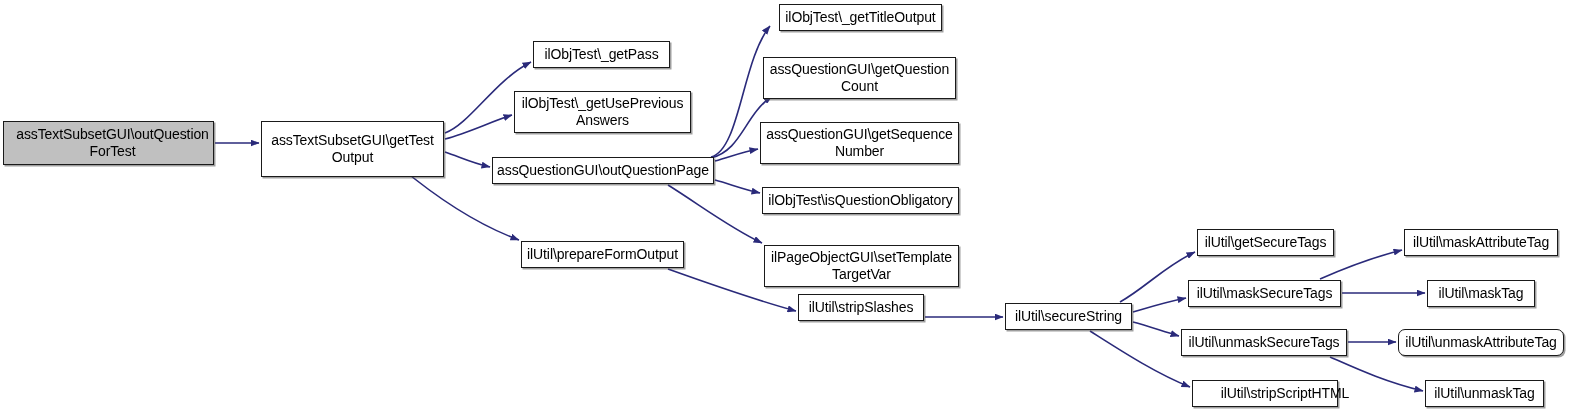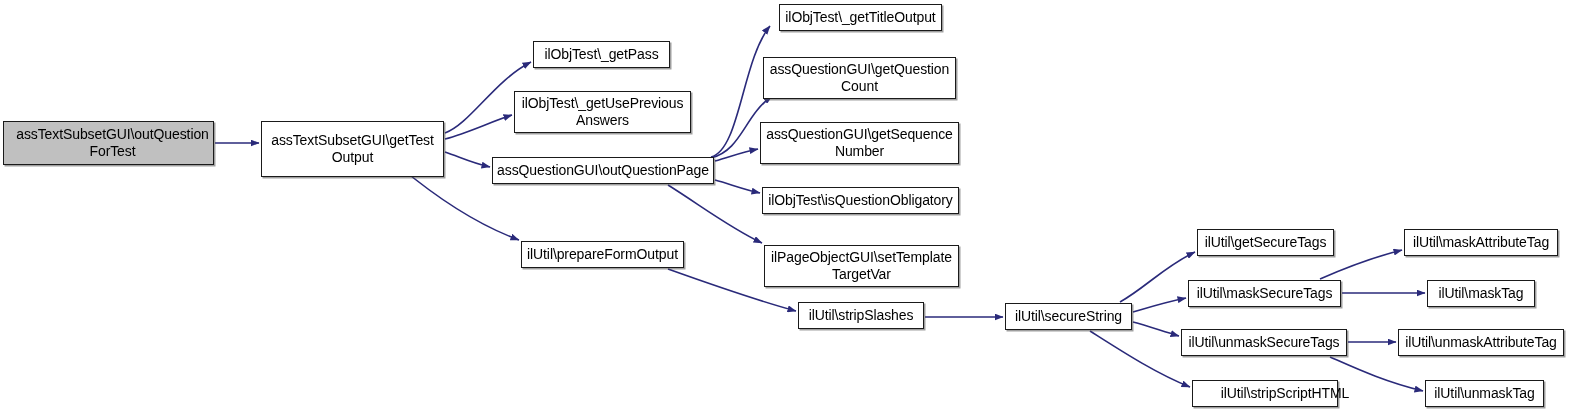--- a/index.html
+++ b/index.html
@@ -108,24 +108,24 @@
   <div class="node" style="left: 492px; top: 157px; width: 222px; height: 27px;">assQuestionGUI\outQuestionPage</div>
   <div class="node" style="left: 521px; top: 241px; width: 163px; height: 27px; text-align: right;">ilUtil\prepareFormOutput</div>
   <div class="node" style="left: 779px; top: 4px; width: 163px; height: 27px;">ilObjTest\_getTitleOutput</div>
   <div class="node" style="left: 763px; top: 57px; width: 193px; height: 42px;">assQuestionGUI\getQuestion
 Count</div>
   <div class="node" style="left: 760px; top: 122px; width: 199px; height: 42px;">assQuestionGUI\getSequence
 Number</div>
   <div class="node" style="left: 762px; top: 187px; width: 197px; height: 27px;">ilObjTest\isQuestionObligatory</div>
   <div class="node" style="left: 764px; top: 245px; width: 195px; height: 42px;">ilPageObjectGUI\setTemplate
 TargetVar</div>
-  <div class="node" style="left: 798px; top: 302px; width: 126px; height: 27px;">ilUtil\stripSlashes</div>
+  <div class="node" style="left: 798px; top: 294px; width: 126px; height: 27px;">ilUtil\stripSlashes</div>
   <div class="node" style="left: 1005px; top: 303px; width: 127px; height: 27px;">ilUtil\secureString</div>
   <div class="node" style="left: 1197px; top: 229px; width: 137px; height: 27px;">ilUtil\getSecureTags</div>
   <div class="node" style="left: 1188px; top: 280px; width: 153px; height: 27px;">ilUtil\maskSecureTags</div>
   <div class="node" style="left: 1181px; top: 329px; width: 166px; height: 27px;">ilUtil\unmaskSecureTags</div>
   <div class="node" style="left: 1192px; top: 380px; width: 146px; height: 27px; padding-left: 40px;">ilUtil\stripScriptHTML</div>
   <div class="node" style="left: 1404px; top: 229px; width: 154px; height: 27px;">ilUtil\maskAttributeTag</div>
   <div class="node" style="left: 1427px; top: 280px; width: 108px; height: 27px;">ilUtil\maskTag</div>
-  <div class="node" style="left: 1398px; top: 329px; width: 166px; height: 27px;">ilUtil\unmaskAttributeTag</div>
+  <div class="node" style="left: 1398px; top: 329px; width: 166px; height: 27px; border-radius: 7px;">ilUtil\unmaskAttributeTag</div>
   <div class="node" style="left: 1425px; top: 380px; width: 119px; height: 27px;">ilUtil\unmaskTag</div>
 
 </div>
 
 </body></html>

